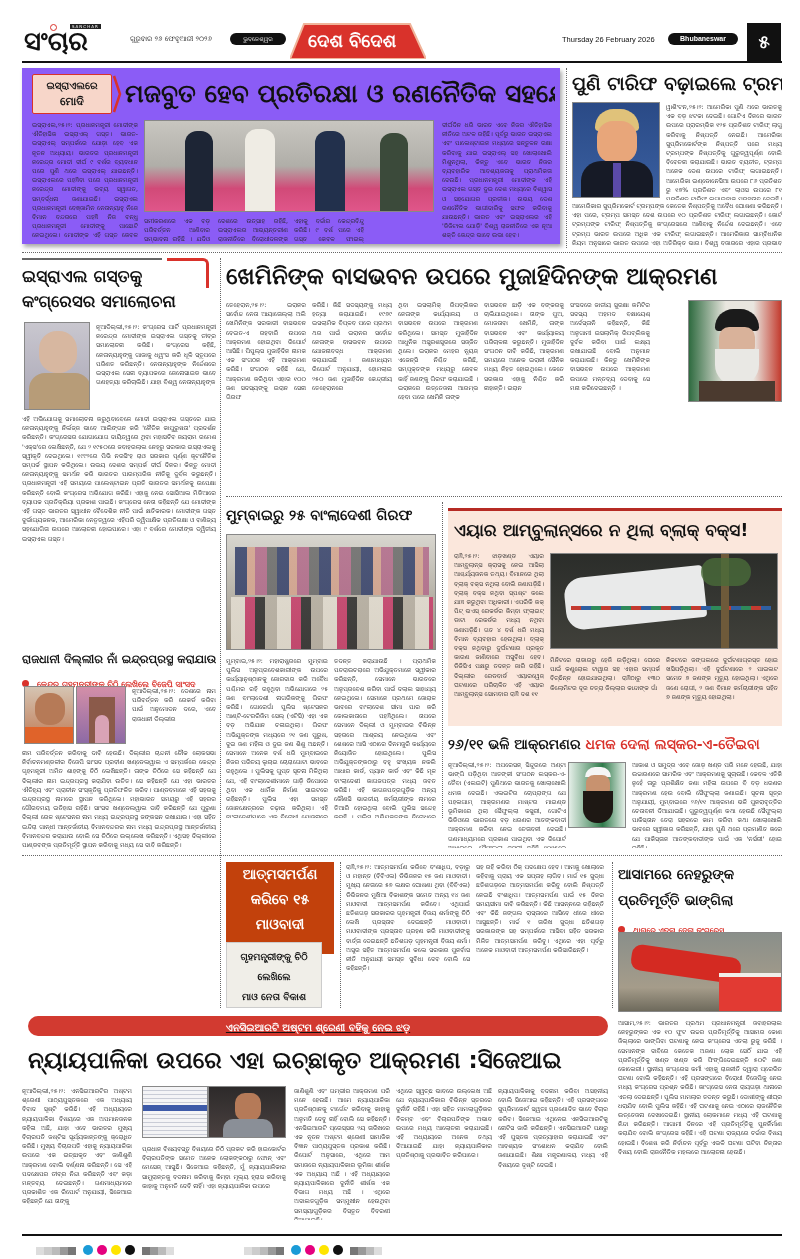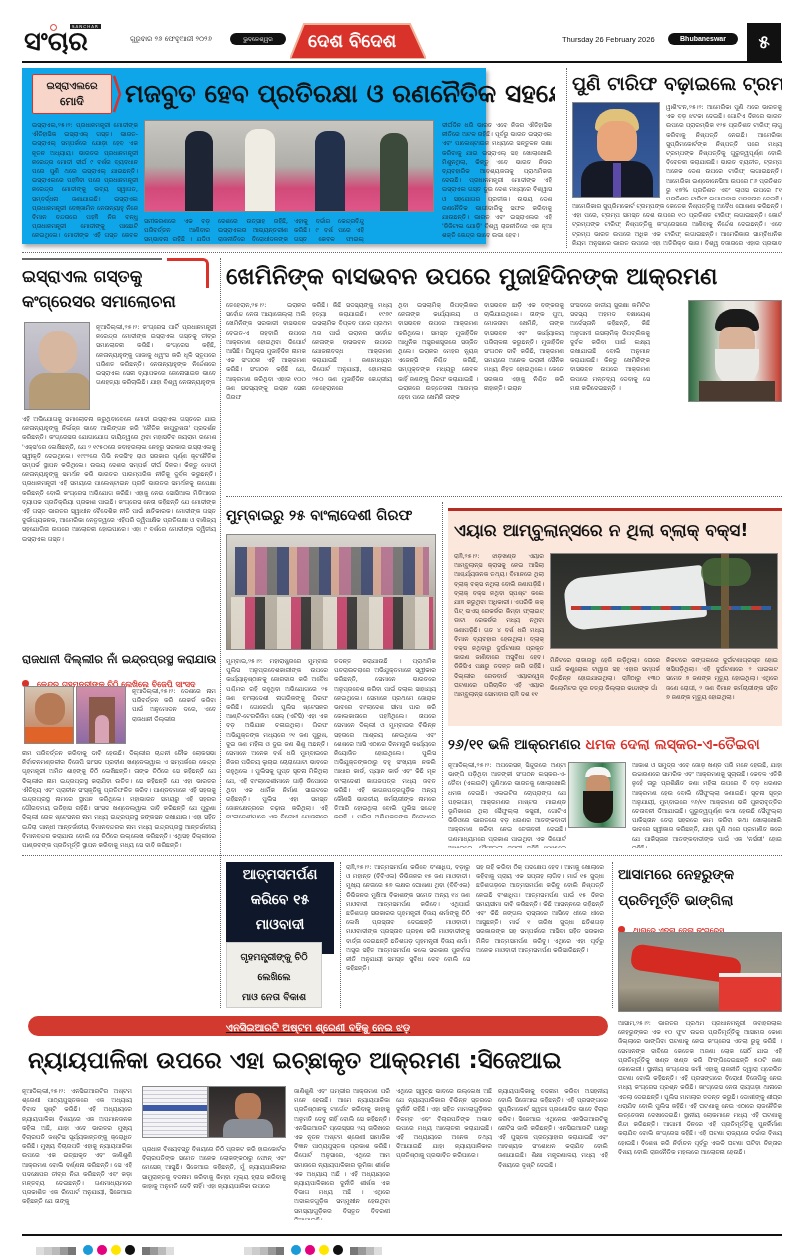--- a/index.html
+++ b/index.html
@@ -31,21 +31,21 @@
     <div class="abs" style="left:18px;top:9px;font-size:18px;font-weight:bold;color:#fff;white-space:nowrap;">ଦେଶ ବିଦେଶ</div>
   </div>
   <div class="abs" style="left:540px;top:17px;font-size:7.5px;color:#111;font-family:'Liberation Sans',sans-serif;">Thursday 26 February 2026</div>
   <div class="abs" style="left:646px;top:15px;width:70px;height:12px;border-radius:7px;background:#111;color:#fff;font-size:7px;font-weight:bold;text-align:center;line-height:12px;font-family:'Liberation Sans',sans-serif;">Bhubaneswar</div>
   <div class="abs" style="left:725px;top:5px;width:34px;height:38px;background:#111;">
     <div class="abs" style="left:0;top:8px;width:34px;text-align:center;color:#fff;font-size:18px;font-weight:bold;">୫</div>
   </div>
   <div class="abs" style="left:0;top:43px;width:760px;height:2px;background:#111;"></div>
 </div>
 
-<div class="abs" style="left:22px;top:68px;width:464px;height:176px;background:#0ea5e9;box-shadow:2px 3px 4px #aaa;">
+<div class="abs" style="left:22px;top:68px;width:538px;height:176px;background:#8b5cf6;box-shadow:2px 3px 4px #aaa;">
   <div class="abs" style="left:10px;top:6px;width:80px;height:40px;background:#f7d6c9;border:1px solid #d9322b;border-radius:2px;text-align:center;">
     <div style="font-size:10px;font-weight:bold;line-height:16px;margin-top:3px;">ଇସ୍ରାଏଲରେ</div>
     <div style="font-size:11px;font-weight:bold;line-height:16px;">ମୋଦି</div>
   </div>
   <svg class="abs" style="left:90px;top:6px" width="10" height="40">
       <polyline points="2,2 8,20 2,38" fill="none" stroke="#d9322b" stroke-width="2.5"></polyline>
     </svg>
   <div class="abs hl" style="left:103px;top:8px;width:430px;font-size:25px;line-height:36px;">ମଜବୁତ ହେବ ପ୍ରତିରକ୍ଷା ଓ ରଣନୈତିକ ସହଯୋଗ</div>
   <div class="abs body-text" style="left:10px;top:52px;width:106px;height:120px;">ଇସ୍ରାଏଲ,୨୫।୨: ପ୍ରଧାନମନ୍ତ୍ରୀ ମୋଦୀଙ୍କ ଐତିହାସିକ ଇସ୍ରାଏଲ୍ ଗସ୍ତ। ଭାରତ-ଇସ୍ରାଏଲ୍ ସମ୍ପର୍କରେ ଯୋଡ଼ା ହେବ ଏକ ନୂତନ ଅଧ୍ୟାୟ। ଭାରତର ପ୍ରଧାନମନ୍ତ୍ରୀ ନରେନ୍ଦ୍ର ମୋଦୀ ଦୀର୍ଘ ୯ ବର୍ଷର ବ୍ୟବଧାନ ପରେ ପୁଣି ଥରେ ଇସ୍ରାଏଲ୍ ଯାଇଛନ୍ତି। ଇସ୍ରାଏଲରେ ପହଞ୍ଚିବା ପରେ ପ୍ରଧାନମନ୍ତ୍ରୀ ନରେନ୍ଦ୍ର ମୋଦୀଙ୍କୁ ଭବ୍ୟ ସ୍ୱାଗତ, ସମ୍ବର୍ଦ୍ଧନା ଜଣାଯାଇଛି। ଇସ୍ରାଏଲ ପ୍ରଧାନମନ୍ତ୍ରୀ ବେଞ୍ଜାମିନ ନେତାନ୍ୟାହୁ ନିଜେ ବିମାନ ବନ୍ଦରରେ ପହଞ୍ଚି ନିଜ ବନ୍ଧୁ ପ୍ରଧାନମନ୍ତ୍ରୀ ମୋଦୀଙ୍କୁ ପାଛୋଟି ନେଇଥିଲେ। ମୋଦୀଙ୍କ ଏହି ଗସ୍ତ କେବଳ ଦୁଇ ଦେଶ ମଧ୍ୟରେ ଥିବା ବନ୍ଧୁତାକୁ ସୁଦୃଢ଼ କରିବ ନାହିଁ, ବରଂ ଏସିଆ ଏବଂ ମଧ୍ୟ-ପ୍ରାଚ୍ୟର ଭୂ-ରାଜନୈତିକ</div>
   <div class="abs photo" style="left:122px;top:52px;width:290px;height:92px;background:linear-gradient(180deg,#c8c6c0 0%,#b0aea8 50%,#d14a78 75%,#e0568a 100%);">
@@ -163,21 +163,21 @@
     <div class="abs" style="left:16px;top:4px;width:26px;height:10px;background:#f5f5f5;border-radius:12px 12px 0 0;"></div>
     <div class="abs" style="left:17px;top:12px;width:24px;height:22px;background:#c8926f;border-radius:8px;"></div>
     <div class="abs" style="left:14px;top:28px;width:30px;height:32px;background:#1e1814;border-radius:0 0 14px 14px;"></div>
   </div>
   <div class="abs body-text" style="left:406px;top:0;width:150px;height:88px;">ଆକାଶ ଓ ସମୁଦ୍ର ଏବେ ଜୋଡ଼ ଖଣ୍ଡ ପରି ମନେ ହେଉଛି, ଯାହା ଉଚ୍ଚାରଣରେ ସାମରିକ ଏବଂ ଆକ୍ରମଣକୁ ସୂଚାଉଛି। କେବଳ ଏତିକି ନୁହେଁ ତାରୁ ପ୍ରଶିକ୍ଷିତ ଜଣା ମହିଳା ଉପରେ ବି ବଡ଼ ଧରଣର ଆକ୍ରମଣ ହେଉ ବୋଲି ସୈଫୁଲ୍ଲା ଜଣାଇଛି। ସୂଚନା ସୂତ୍ର ଅନୁଯାୟୀ, ମୁମ୍ବାଇରେ ୨୬/୧୧ ଆକ୍ରମଣ ଭଳି ପୁନରାବୃତ୍ତିର ଚେତାବନୀ ଦିଆଯାଇଛି। ଗୁରୁତ୍ୱପୂର୍ଣ୍ଣ କଥା ହେଉଛି ସୈଫୁଲ୍ଲା ପାକିସ୍ତାନ ତେରା ସହରରେ କାମ କରିବା କଥା ଖୋଲାଖୋଲି ଭାବରେ ସ୍ୱୀକାର କରିଛନ୍ତି, ଯାହା ପୁଣି ଥରେ ପ୍ରମାଣିତ କରେ ଯେ ପାକିସ୍ତାନ ଆତଙ୍କବାଦୀଙ୍କ ପାଇଁ ଏକ 'ନର୍ସରୀ' ହୋଇ ରହିଛି।</div>
 </div>
 
 <div class="abs dotted-h" style="left:22px;top:855px;width:760px;"></div>
 
 <div class="abs" style="left:226px;top:862px;width:380px;height:148px;">
-  <div class="abs" style="left:0;top:0;width:108px;height:92px;background:#0f172a;text-align:center;color:#fff;">
+  <div class="abs" style="left:0;top:0;width:108px;height:92px;background:#c2410c;text-align:center;color:#fff;">
     <div style="font-size:14px;font-weight:bold;line-height:25px;">ଆତ୍ମସମର୍ପଣ</div>
     <div style="font-size:14px;font-weight:bold;line-height:25px;">କରିବେ ୧୫</div>
     <div style="font-size:14px;font-weight:bold;line-height:25px;">ମାଓବାଦୀ</div>
   </div>
   <div class="abs" style="left:0;top:80px;width:96px;height:66px;background:#f0eee8;border:1px solid #ccc;text-align:center;">
     <div style="font-size:9.5px;font-weight:bold;line-height:20px;margin-top:4px;">ଗୃହମନ୍ତ୍ରୀଙ୍କୁ ଚିଠି ଲେଖିଲେ</div>
     <div style="font-size:9.5px;font-weight:bold;line-height:20px;">ମାଓ ନେତା ବିକାଶ</div>
   </div>
   <div class="abs dotted-v" style="left:114px;top:0;height:146px;"></div>
   <div class="abs body-text" style="left:120px;top:0;width:124px;height:146px;">ରାଞ୍ଚି,୨୫।୨: ଆତ୍ମସମର୍ପଣ କରିବେ ବଂଶାଧିପ, ବଡ଼ାରୁ ଓ ମହାନ୍ତ (ବିବିଏଲ) ଡିଭିଜନର ୧୫ ଜଣ ମାଓବାଦୀ। ମୁଖ୍ୟ ନେତାରେ ୫୭ ଲକ୍ଷର ଘୋଷଣା ଥିବା (ବିବିଏଲ) ଡିଭିଜନର ମୁଖିଆ ବିକାଶଙ୍କ ସମେତ ଅନ୍ୟ ୧୪ ଜଣ ମାଓବାଦୀ ଆତ୍ମସମର୍ପଣ କରିବେ। ଏଥିପାଇଁ ଛତିଶଗଡ଼ ସରକାରର ଗୃହମନ୍ତ୍ରୀ ବିଜୟ ଶର୍ମାଙ୍କୁ ଚିଠି ଲେଖି ପ୍ରସ୍ତାବ ଦେଇଛନ୍ତି ମାଓବାଦୀ। ମାଓବାଦୀଙ୍କ ପ୍ରସ୍ତାବ ଗ୍ରହଣ କରି ମାଓବାଦୀଙ୍କୁ ବାର୍ତ୍ତା ଦେଇଛନ୍ତି ଛତିଶଗଡ଼ ଗୃହମନ୍ତ୍ରୀ ବିଜୟ ଶର୍ମା। ଅସ୍ତ୍ର ସହିତ ଆତ୍ମସମର୍ପଣ କଲେ ସରକାର ପୁନର୍ବାସ ନୀତି ଅନୁଯାୟୀ ସମସ୍ତ ସୁବିଧା ଦେବ ବୋଲି ସେ କହିଛନ୍ତି।</div>

